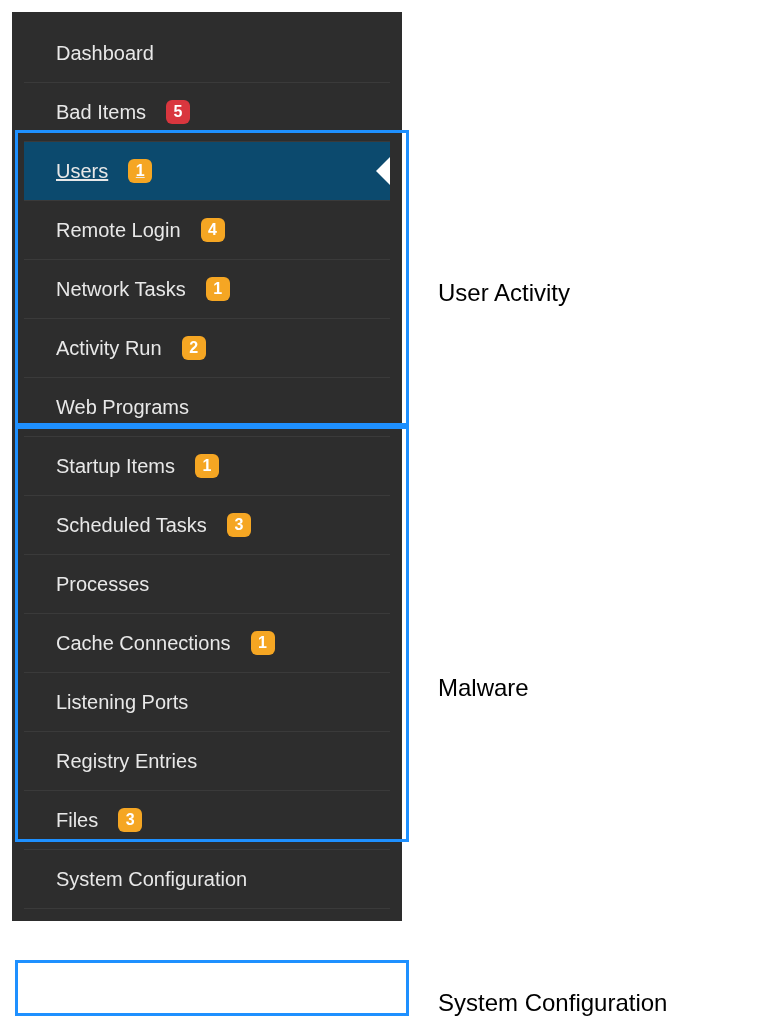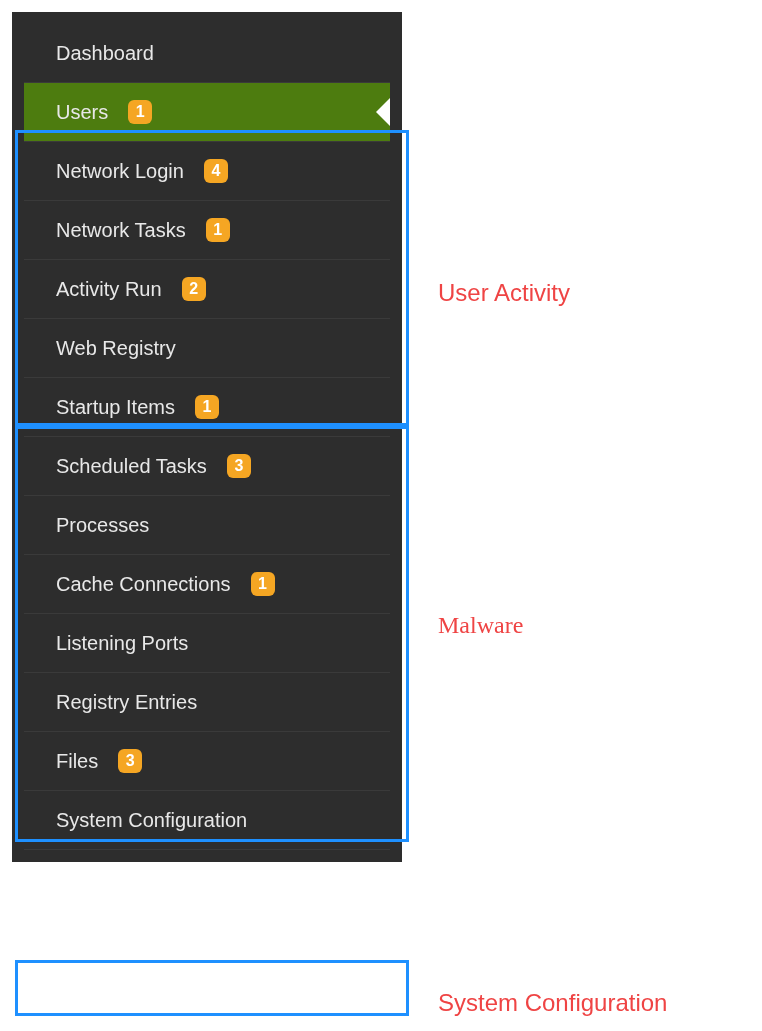--- a/index.html
+++ b/index.html
@@ -26,21 +26,22 @@
       border-bottom: 1px solid #3a3a3a;
       display: flex;
       align-items: center;
       padding-left: 20px;
       color: #e8e8e8;
       font-size: 20px;
       position: relative;
       cursor: pointer;
     }
     .sidebar-item.selected {
-      background: #4d7c0f;
+      background: #0c4a6e;
+      text-decoration: underline;
     }
     .sidebar-item.selected::after {
       content: "";
       position: absolute;
       right: 0;
       top: 50%;
       transform: translateY(-50%);
       width: 0;
       height: 0;
       border-top: 14px solid transparent;
@@ -68,49 +69,53 @@
     }
     .highlight-box {
       position: absolute;
       border: 3px solid #1e90ff;
       pointer-events: none;
       z-index: 10;
     }
     .annotation {
       position: absolute;
       font-size: 24px;
-      color: #ef4444;
+      color: #000000;
       white-space: nowrap;
     }
   </style>
 </head>
 <body>
 
 <div class="sidebar">
   <div class="sidebar-item">
     <span>Dashboard</span>
   </div>
+  <div class="sidebar-item">
+    <span>Bad Items</span>
+    <span class="badge red">5</span>
+  </div>
   <div class="sidebar-item selected">
     <span>Users</span>
     <span class="badge orange">1</span>
   </div>
   <div class="sidebar-item">
-    <span>Network Login</span>
+    <span>Remote Login</span>
     <span class="badge orange">4</span>
   </div>
   <div class="sidebar-item">
     <span>Network Tasks</span>
     <span class="badge orange">1</span>
   </div>
   <div class="sidebar-item">
     <span>Activity Run</span>
     <span class="badge orange">2</span>
   </div>
   <div class="sidebar-item">
-    <span>Web Registry</span>
+    <span>Web Programs</span>
   </div>
   <div class="sidebar-item">
     <span>Startup Items</span>
     <span class="badge orange">1</span>
   </div>
   <div class="sidebar-item">
     <span>Scheduled Tasks</span>
     <span class="badge orange">3</span>
   </div>
   <div class="sidebar-item">
@@ -133,14 +138,14 @@
   <div class="sidebar-item">
     <span>System Configuration</span>
   </div>
 </div>
 
 <div class="highlight-box" style="left:3px; top:118px; width:394px; height:296px;"></div>
 <div class="highlight-box" style="left:3px; top:414px; width:394px; height:416px;"></div>
 <div class="highlight-box" style="left:3px; top:948px; width:394px; height:56px;"></div>
 
 <div class="annotation" style="left:414px; top:255px;">User Activity</div>
-<div class="annotation" style="left:414px; top:588px;font-family:Liberation Serif, serif;">Malware</div>
+<div class="annotation" style="left:414px; top:650px;">Malware</div>
 <div class="annotation" style="left:414px; top:965px;">System Configuration</div>
 
 </body></html>

